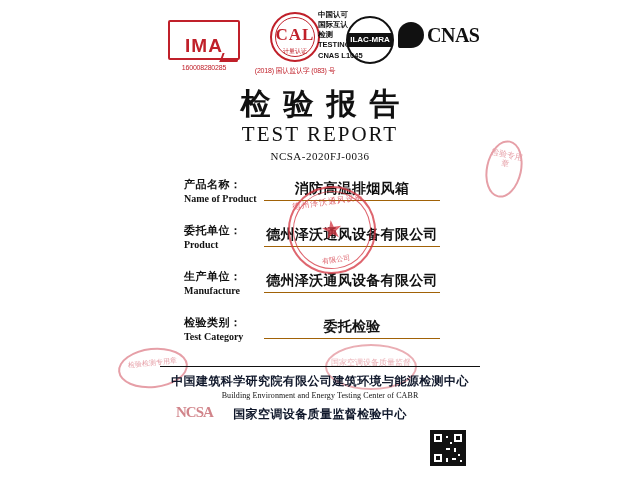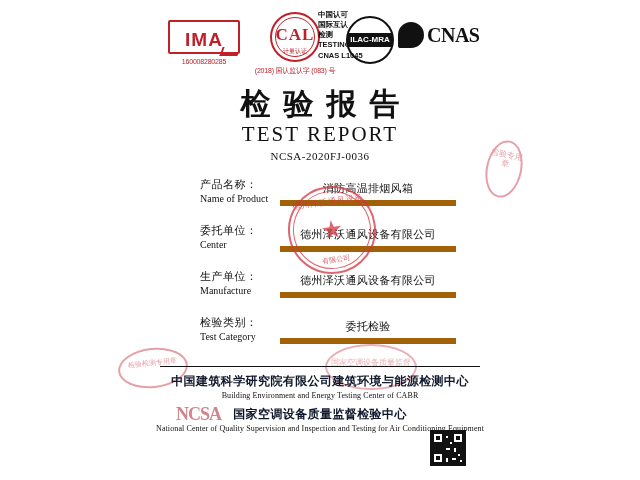--- a/index.html
+++ b/index.html
@@ -31,21 +31,21 @@
     position: absolute;
     text-align: center;
   }
   .mark-ima { left: 0px; top: 8px; width: 72px; }
   .ima-box {
     border: 2px solid #c0202a;
     color: #c0202a;
     font-weight: bold;
     font-size: 19px;
     letter-spacing: 1px;
-    padding: 8px 0 3px 0;
+    padding: 14px 0 3px 0;
     line-height: 1;
     border-radius: 2px;
     position: relative;
   }
   .ima-box .ima-tail {
     position: absolute;
     right: -1px;
     bottom: -4px;
     width: 16px;
     height: 7px;
@@ -175,23 +175,24 @@
     top: 150px;
     text-align: center;
     font-family: "Liberation Serif", serif;
     font-size: 11px;
     letter-spacing: 0.5px;
     color: #111;
   }
   
   .fields {
     position: absolute;
-    left: 200px;
+    left: 184px;
     top: 178px;
     width: 256px;
+    font-weight: bold;
   }
   .field-row {
     position: relative;
     height: 46px;
   }
   .field-label {
     position: absolute;
     left: 0;
     top: 0;
     width: 74px;
@@ -209,23 +210,23 @@
     font-size: 10px;
     color: #111;
     line-height: 1.3;
   }
   .field-value {
     position: absolute;
     left: 80px;
     right: 0;
     top: 0;
     height: 22px;
-    border-bottom: 6px solid #a16207;
-    text-align: center;
-    font-size: 11px;
+    border-bottom: 1px solid #a16207;
+    text-align: center;
+    font-size: 14px;
     color: #111;
     line-height: 20px;
     letter-spacing: 0.3px;
   }
   
   .footer-rule {
     position: absolute;
     left: 160px;
     right: 160px;
     top: 366px;
@@ -351,21 +352,21 @@
     box-sizing: border-box;
     opacity: 0.75;
     margin-left: 39px;
   }
   .watermark-left {
     position: absolute;
     left: 176px;
     top: 404px;
     color: #c25b63;
     font-family: "Liberation Serif", serif;
-    font-size: 18px;
+    font-size: 15px;
     font-weight: bold;
     opacity: 0.75;
     letter-spacing: -1px;
   }
   
   .qr {
     position: absolute;
     left: 430px;
     top: 430px;
     width: 36px;
@@ -435,21 +436,21 @@
       <div class="field-label">
         <span class="cn">产品名称：</span>
         <span class="en">Name of Product</span>
       </div>
       <div class="field-value">消防高温排烟风箱</div>
     </div>
 
     <div class="field-row">
       <div class="field-label">
         <span class="cn">委托单位：</span>
-        <span class="en">Center</span>
+        <span class="en">Product</span>
       </div>
       <div class="field-value">德州泽沃通风设备有限公司</div>
     </div>
 
     <div class="field-row">
       <div class="field-label">
         <span class="cn">生产单位：</span>
         <span class="en">Manufacture</span>
       </div>
       <div class="field-value">德州泽沃通风设备有限公司</div>
@@ -474,21 +475,20 @@
   <div class="stamp-oval-right">检验专用章</div>
   <div class="stamp-oval-left">检验检测专用章</div>
   <div class="stamp-oval-footer">国家空调设备质量监督</div>
 
   <div class="footer-rule"></div>
   <div class="footer">
     <div class="f-cn">中国建筑科学研究院有限公司建筑环境与能源检测中心</div>
     <div class="f-en">Building Environment and Energy Testing Center of CABR</div>
     <div class="f-gap"></div>
     <div class="f-cn">国家空调设备质量监督检验中心</div>
-    <div class="f-en">National Center of Quality Supervision and Inspection and Testing for Air Conditioning Equipment</div>
   </div>
 
   <div class="watermark-left">NCSA</div>
 
   <div class="qr">
     <div class="qr-inner">
       <span class="qr-cell" style="left:4px;top:4px;width:8px;height:2px;"></span>
       <span class="qr-cell" style="left:4px;top:10px;width:8px;height:2px;"></span>
       <span class="qr-cell" style="left:4px;top:4px;width:2px;height:8px;"></span>
       <span class="qr-cell" style="left:10px;top:4px;width:2px;height:8px;"></span>

